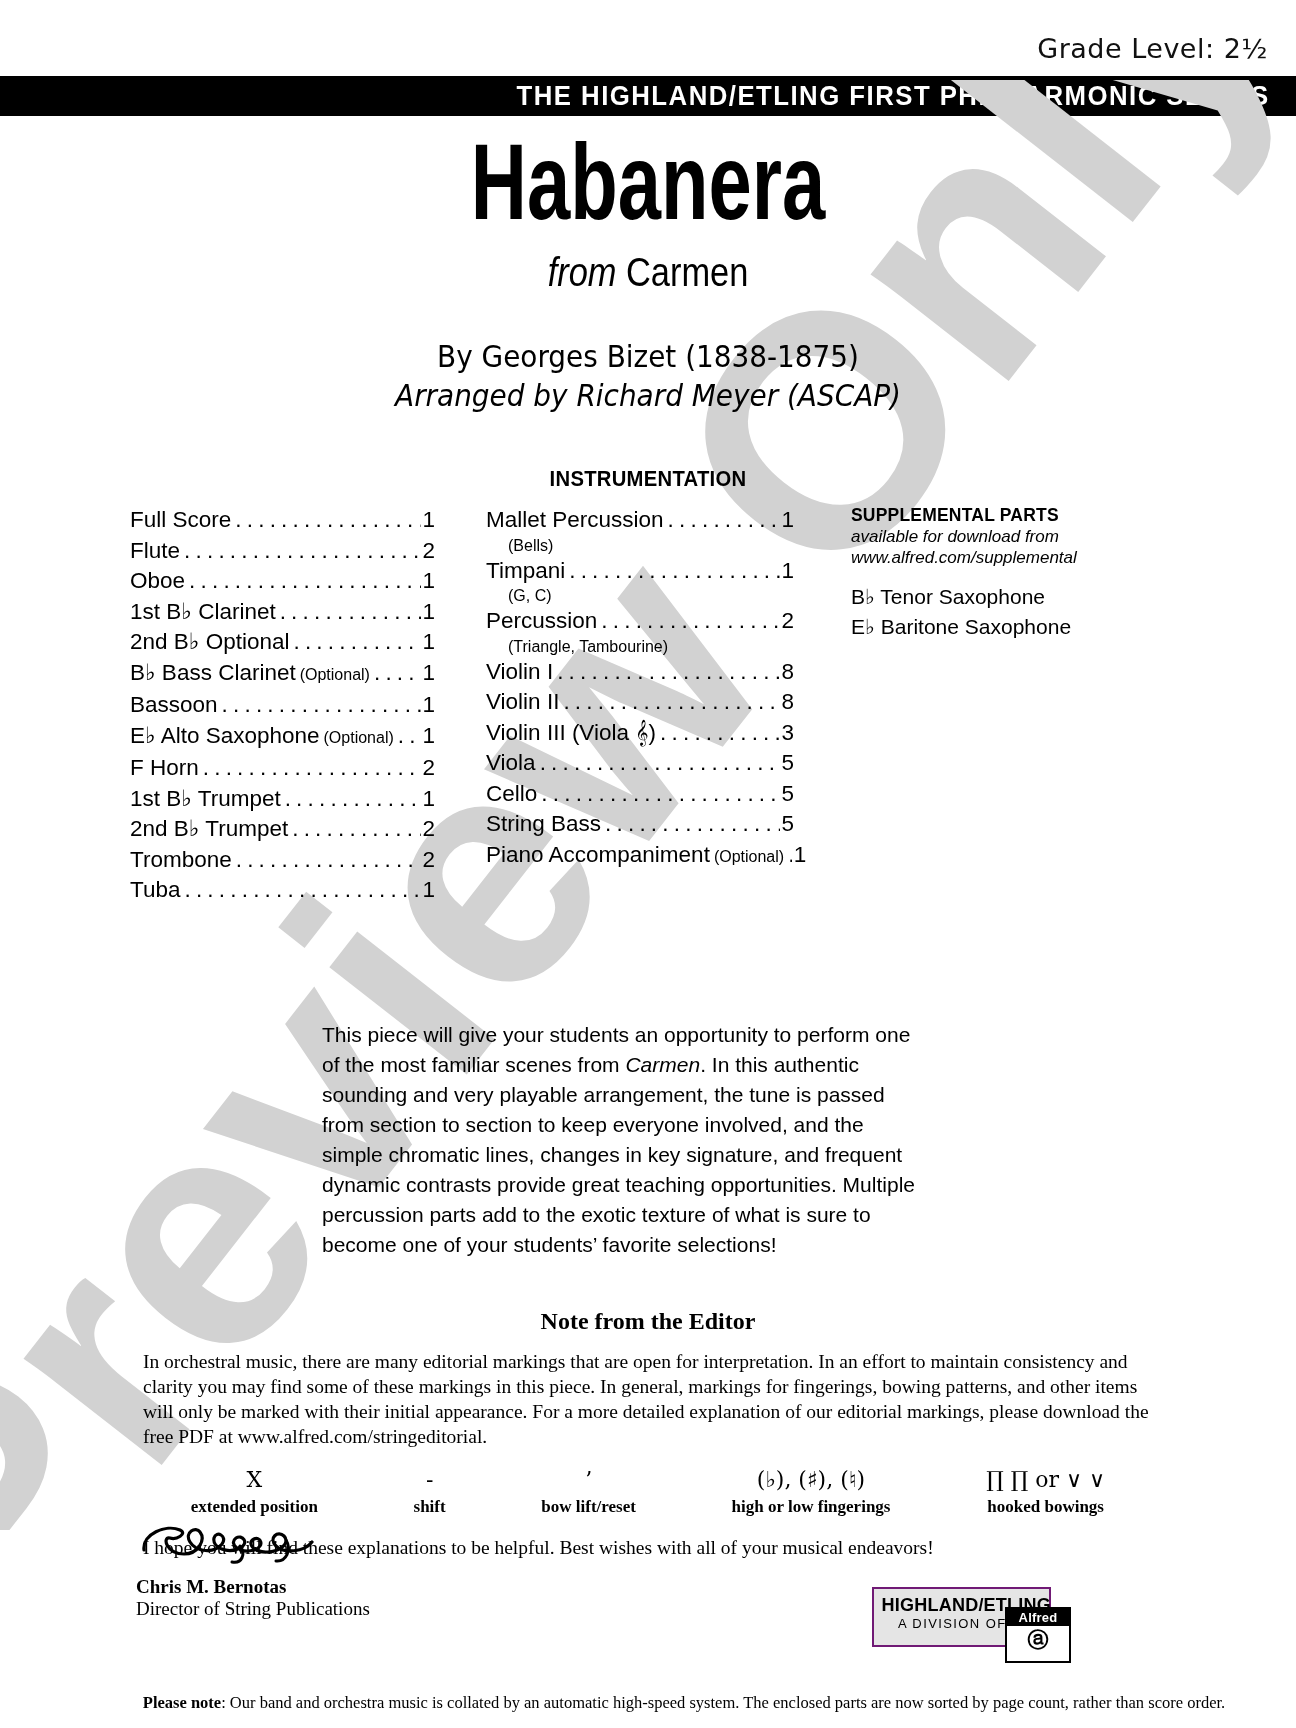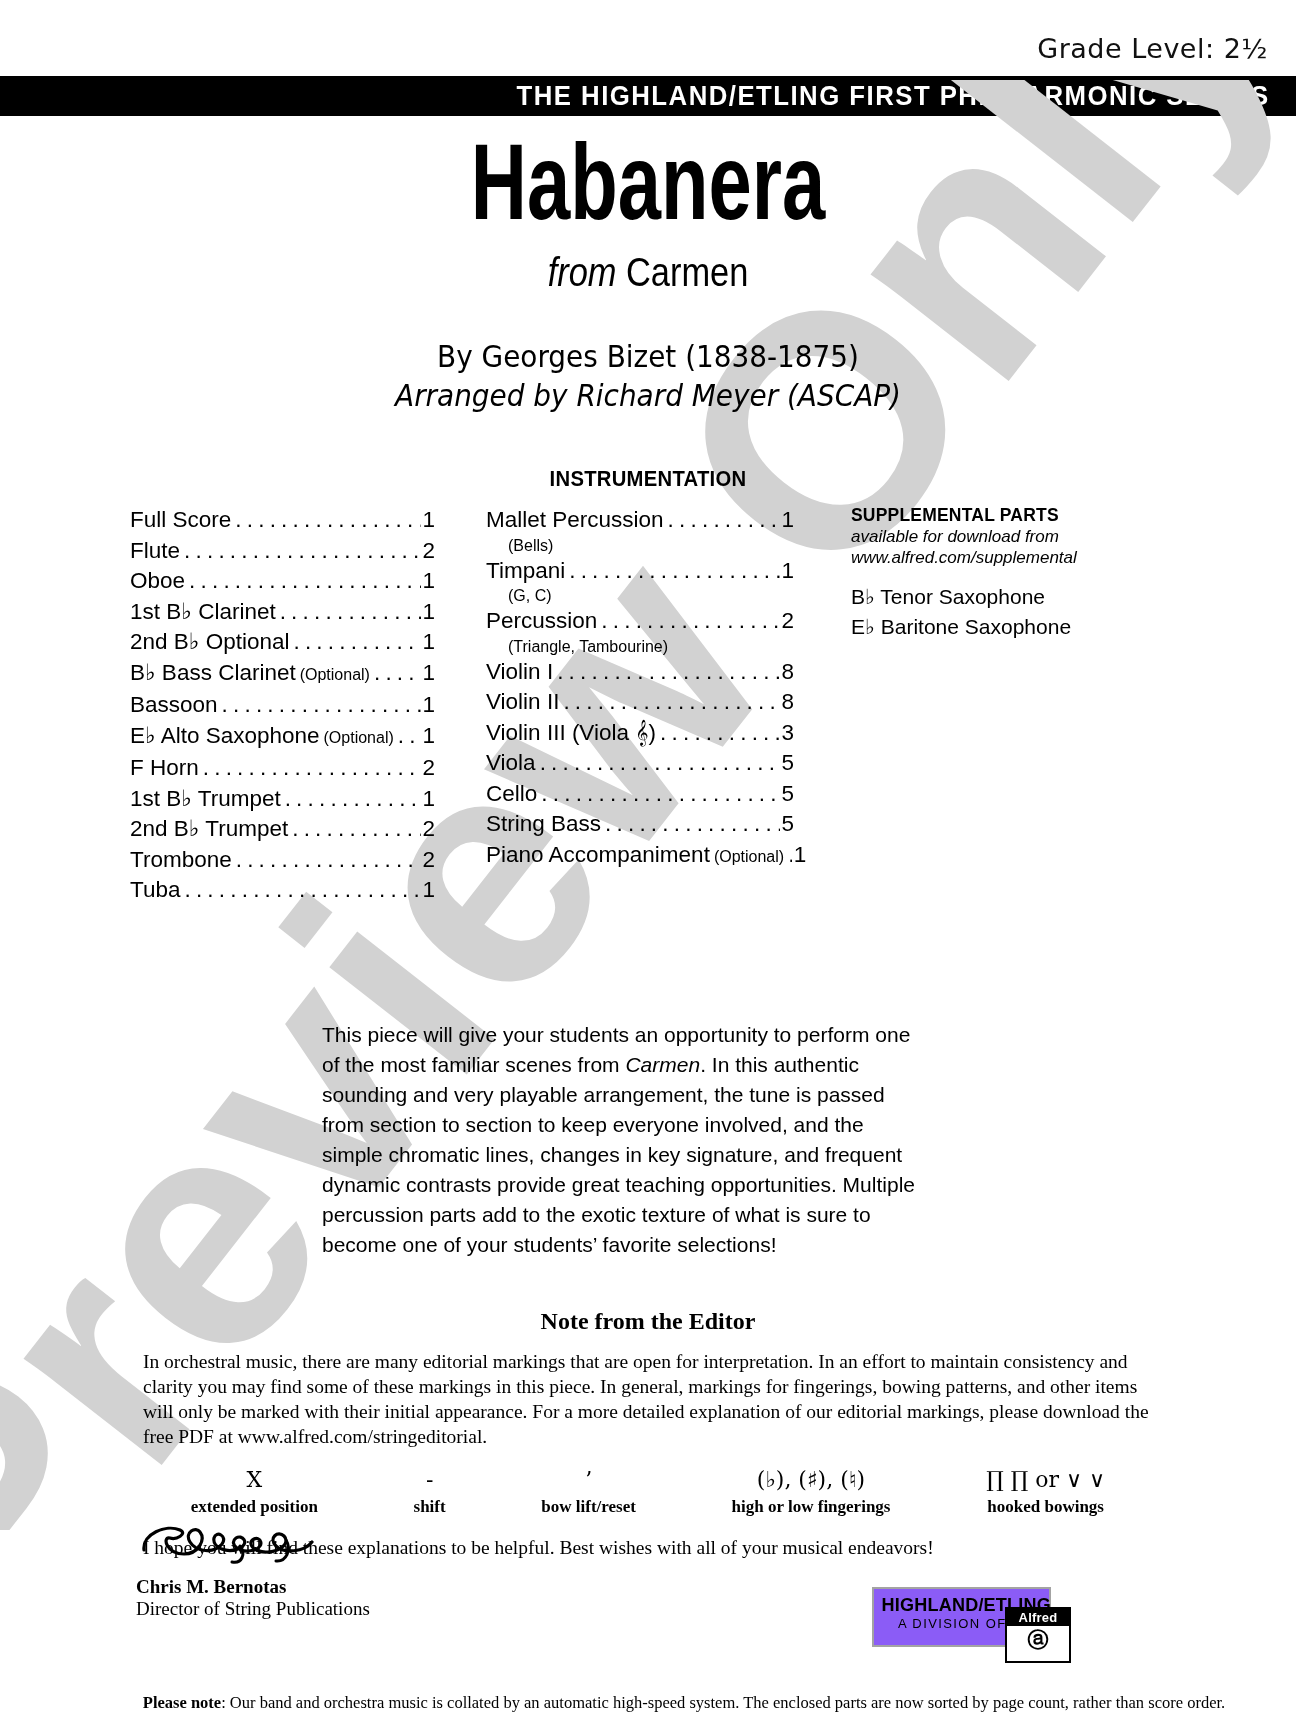--- a/index.html
+++ b/index.html
@@ -139,21 +139,21 @@
 
   
   .signature-block { position:absolute; left:136px; top:1520px; z-index:6; font-family:Liberation Serif, serif; }
   .signature-mark { width:200px; height:48px; }
   .sig-name { font-weight:bold; font-size:19px; margin-top:4px; }
   .sig-role { font-size:19px; }
 
   
   .publisher-logo {
     position:absolute; left:872px; top:1587px; width:175px; height:56px;
-    border:2px solid #a3a3a3; z-index:6; background:#8b5cf6;
+    border:2px solid #701a75; z-index:6; background:#e5e5e5;
   }
   .pub-top {
     font-family:"Liberation Sans", sans-serif; font-weight:bold;
     font-size:19px; letter-spacing:0.2px; text-align:left;
     padding:5px 0 0 8px; transform:scaleX(0.95); transform-origin:left;
   }
   .pub-bottom {
     font-family:"Liberation Sans", sans-serif;
     font-size:13px; letter-spacing:1.4px; padding-left:24px;
   }

